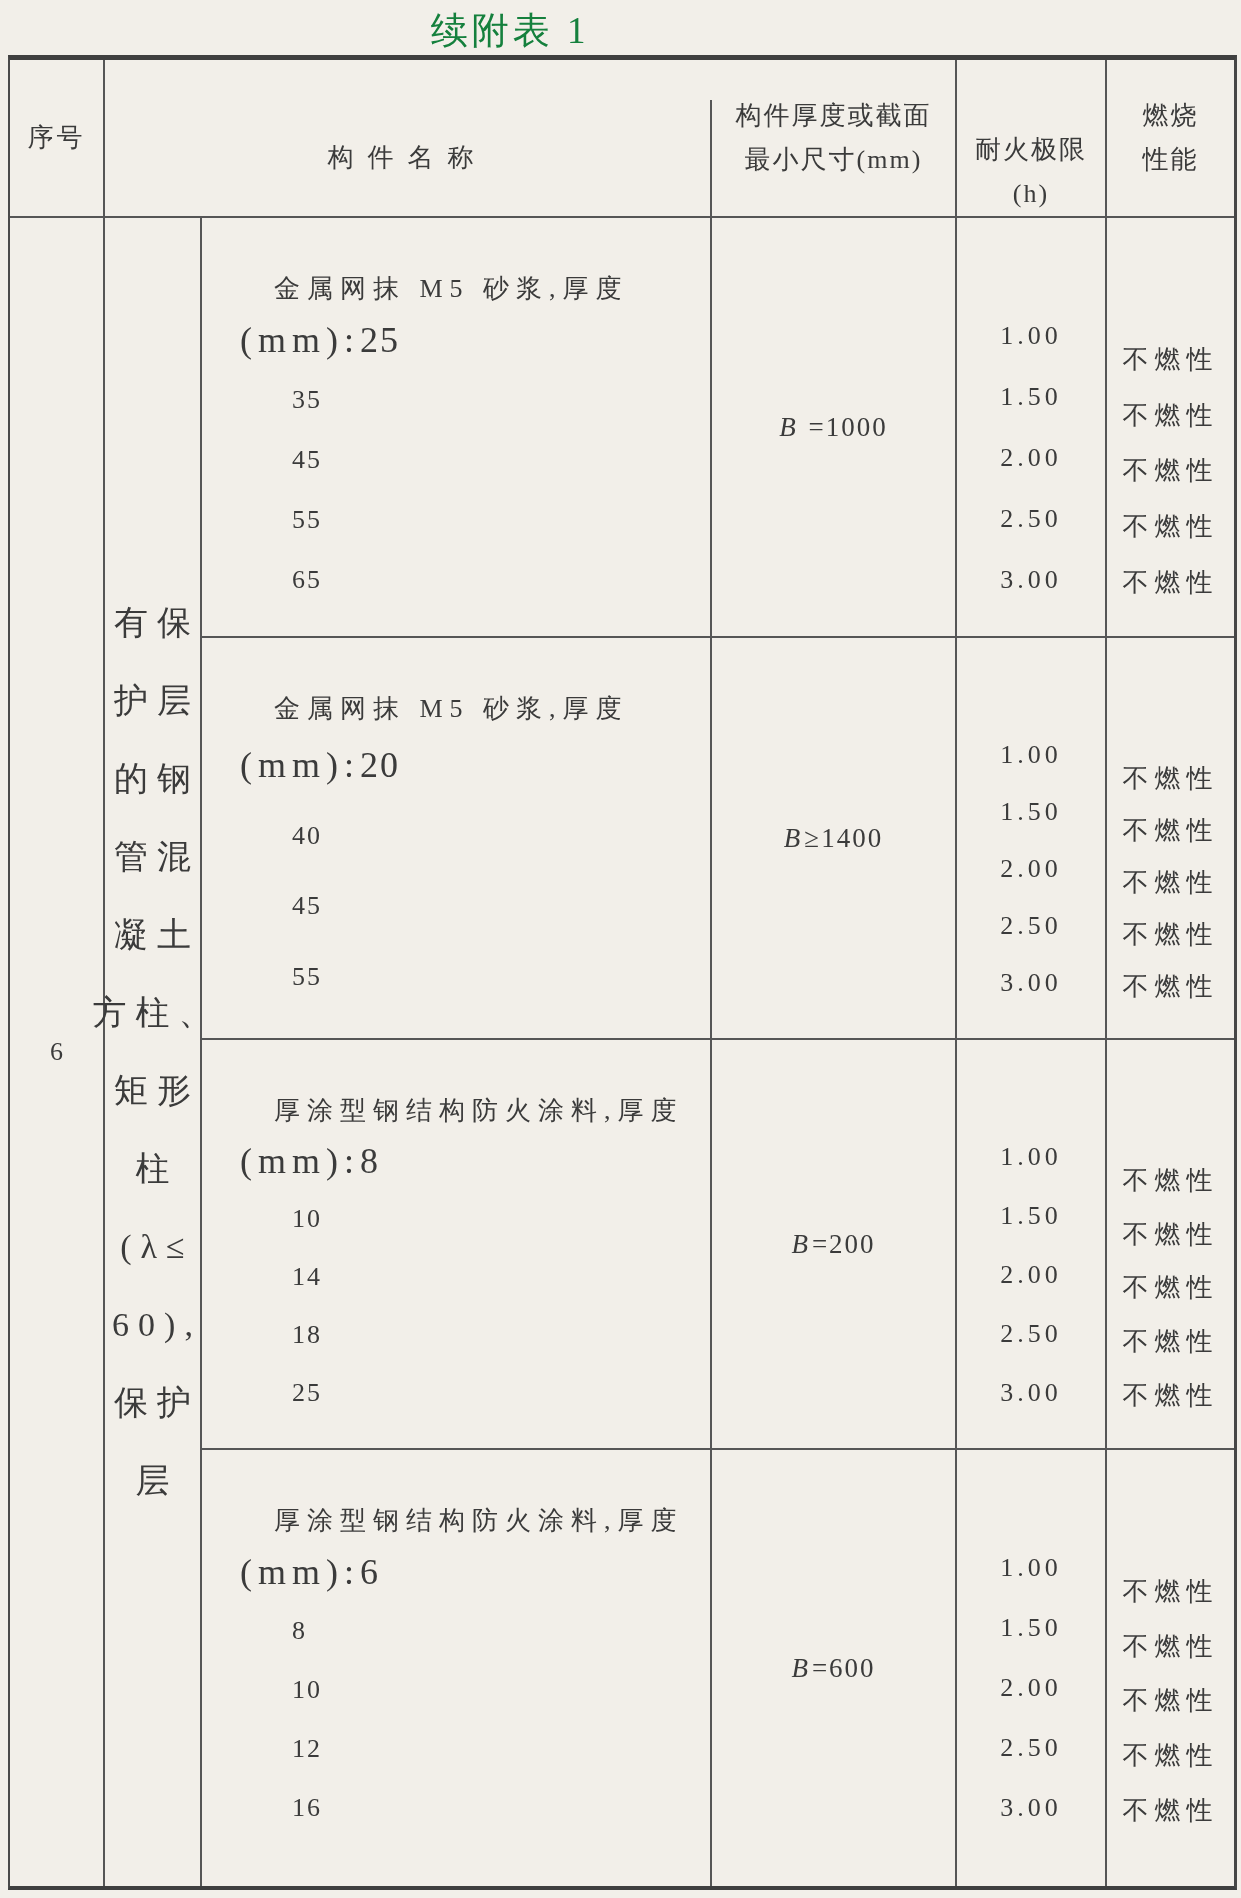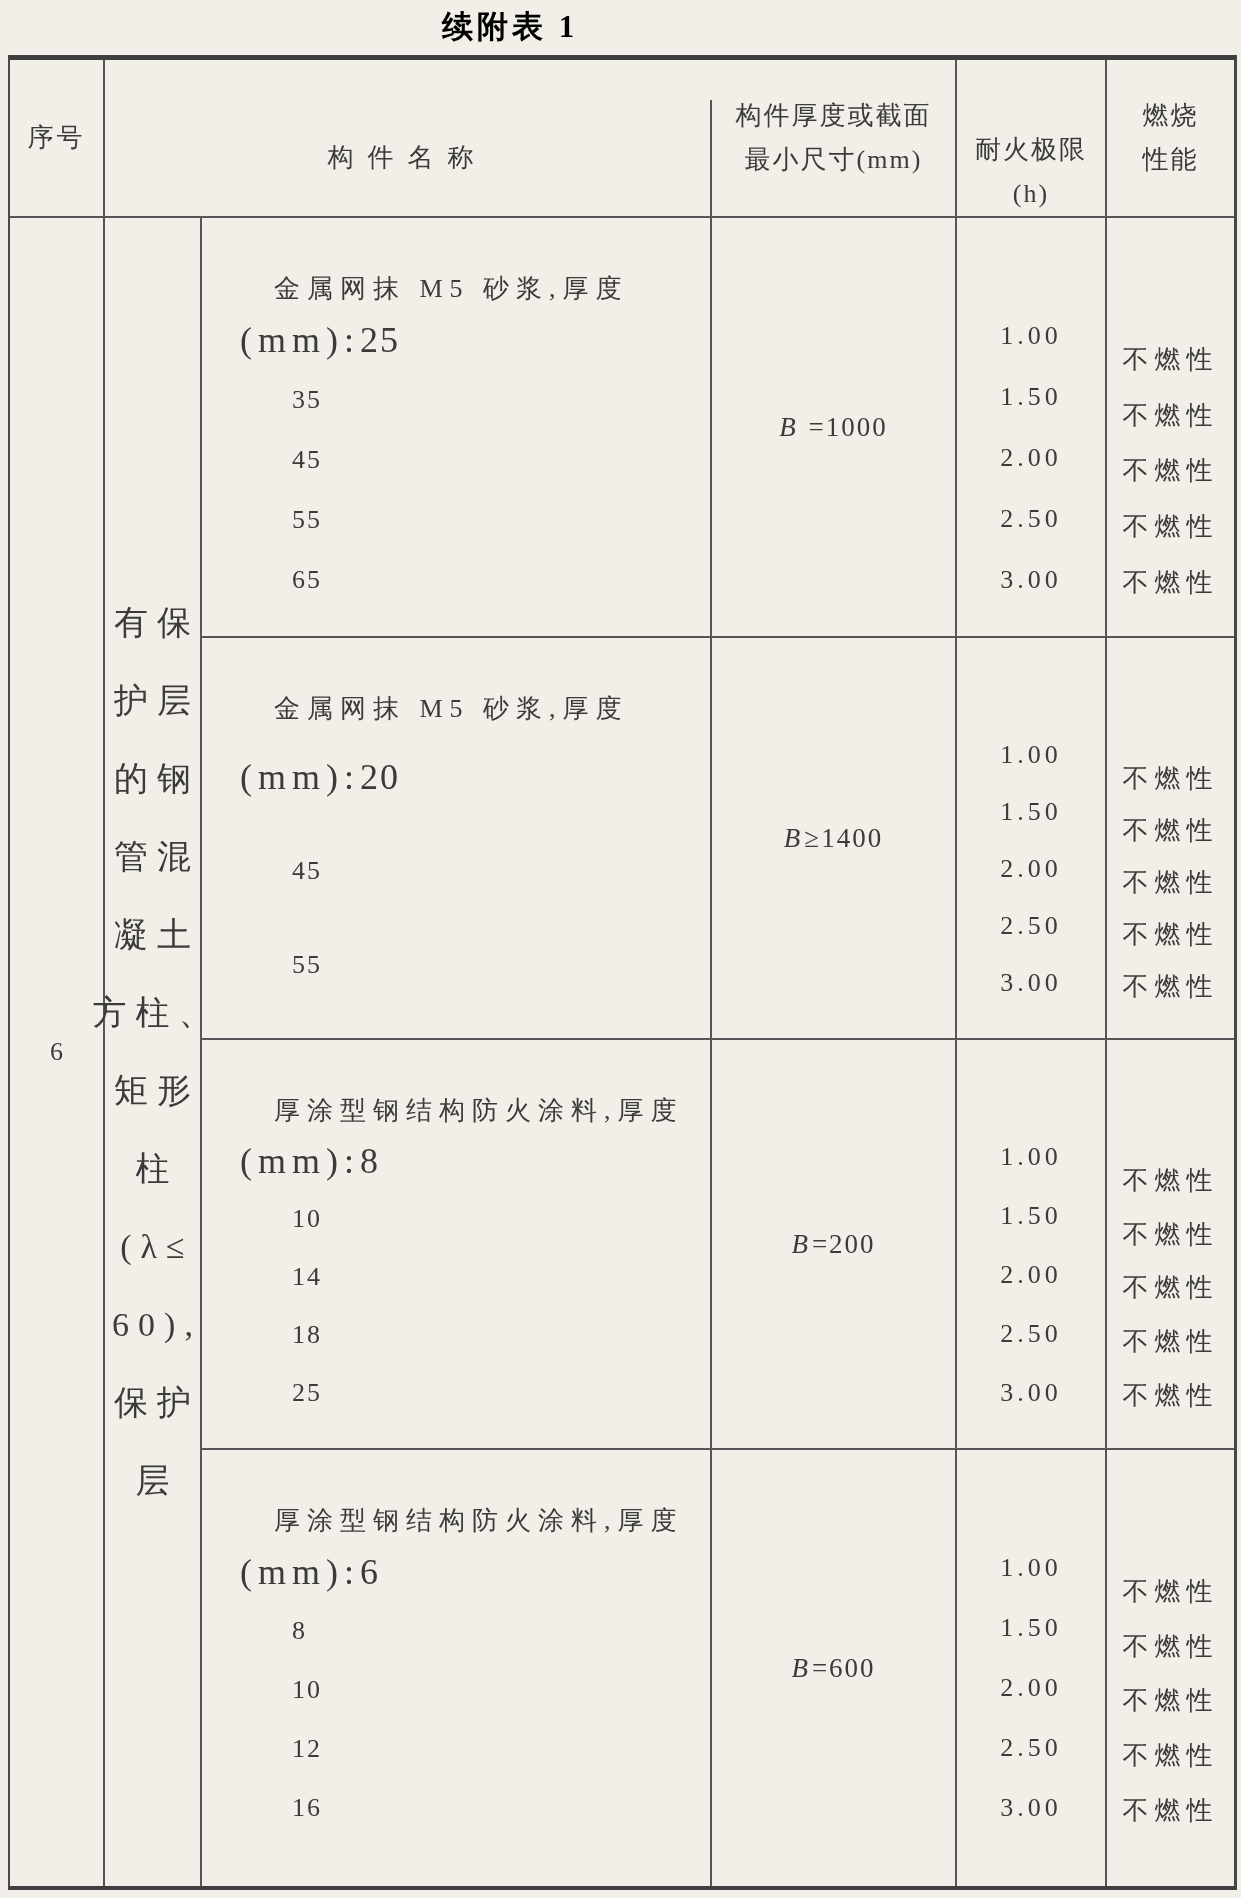--- a/index.html
+++ b/index.html
@@ -7,22 +7,22 @@
     width:1241px;height:1898px;
     background:#f2efe9;
     font-family:"Liberation Serif","DejaVu Serif",serif;
     color:#3b3b3b;
     position:relative;
     overflow:hidden;
   }
   .page-title{
     position:absolute;top:6px;left:0;width:1020px;
     text-align:center;
-    font-size:31px;font-weight:bold;letter-spacing:4px;
-    color:#000000;
+    font-size:37px;font-weight:normal;letter-spacing:4px;
+    color:#15803d;
   }
   .doc-table{
     position:absolute;left:8px;top:55px;
     width:1229px;height:1835px;
     box-sizing:border-box;
     border-top:5px solid #3f3f3f;
     border-left:2px solid #4a4a4a;
     border-right:3px solid #464646;
     border-bottom:4px solid #3f3f3f;
     display:grid;
@@ -189,20 +189,21 @@
     </div>
   </div>
 
   <div class="cell sec-name" style="grid-column:3;grid-row:3;">
     <div class="sec-title">金属网抹 M5 砂浆,厚度</div>
     <div class="rows">
       <div class="r first">
           <span class="pfx">(mm):</span>
           <span class="tv">20</span>
         </div>
+      <div class="r cont">40</div>
       <div class="r cont">45</div>
       <div class="r cont">55</div>
     </div>
   </div>
   <div class="cell sec-size" style="grid-column:4;grid-row:3;">
     <span class="sym">B</span>
       <span class="sv">≥1400</span>
   </div>
   <div class="cell sec-fire" style="grid-column:5;grid-row:3;">
     <div class="spacer"></div>

